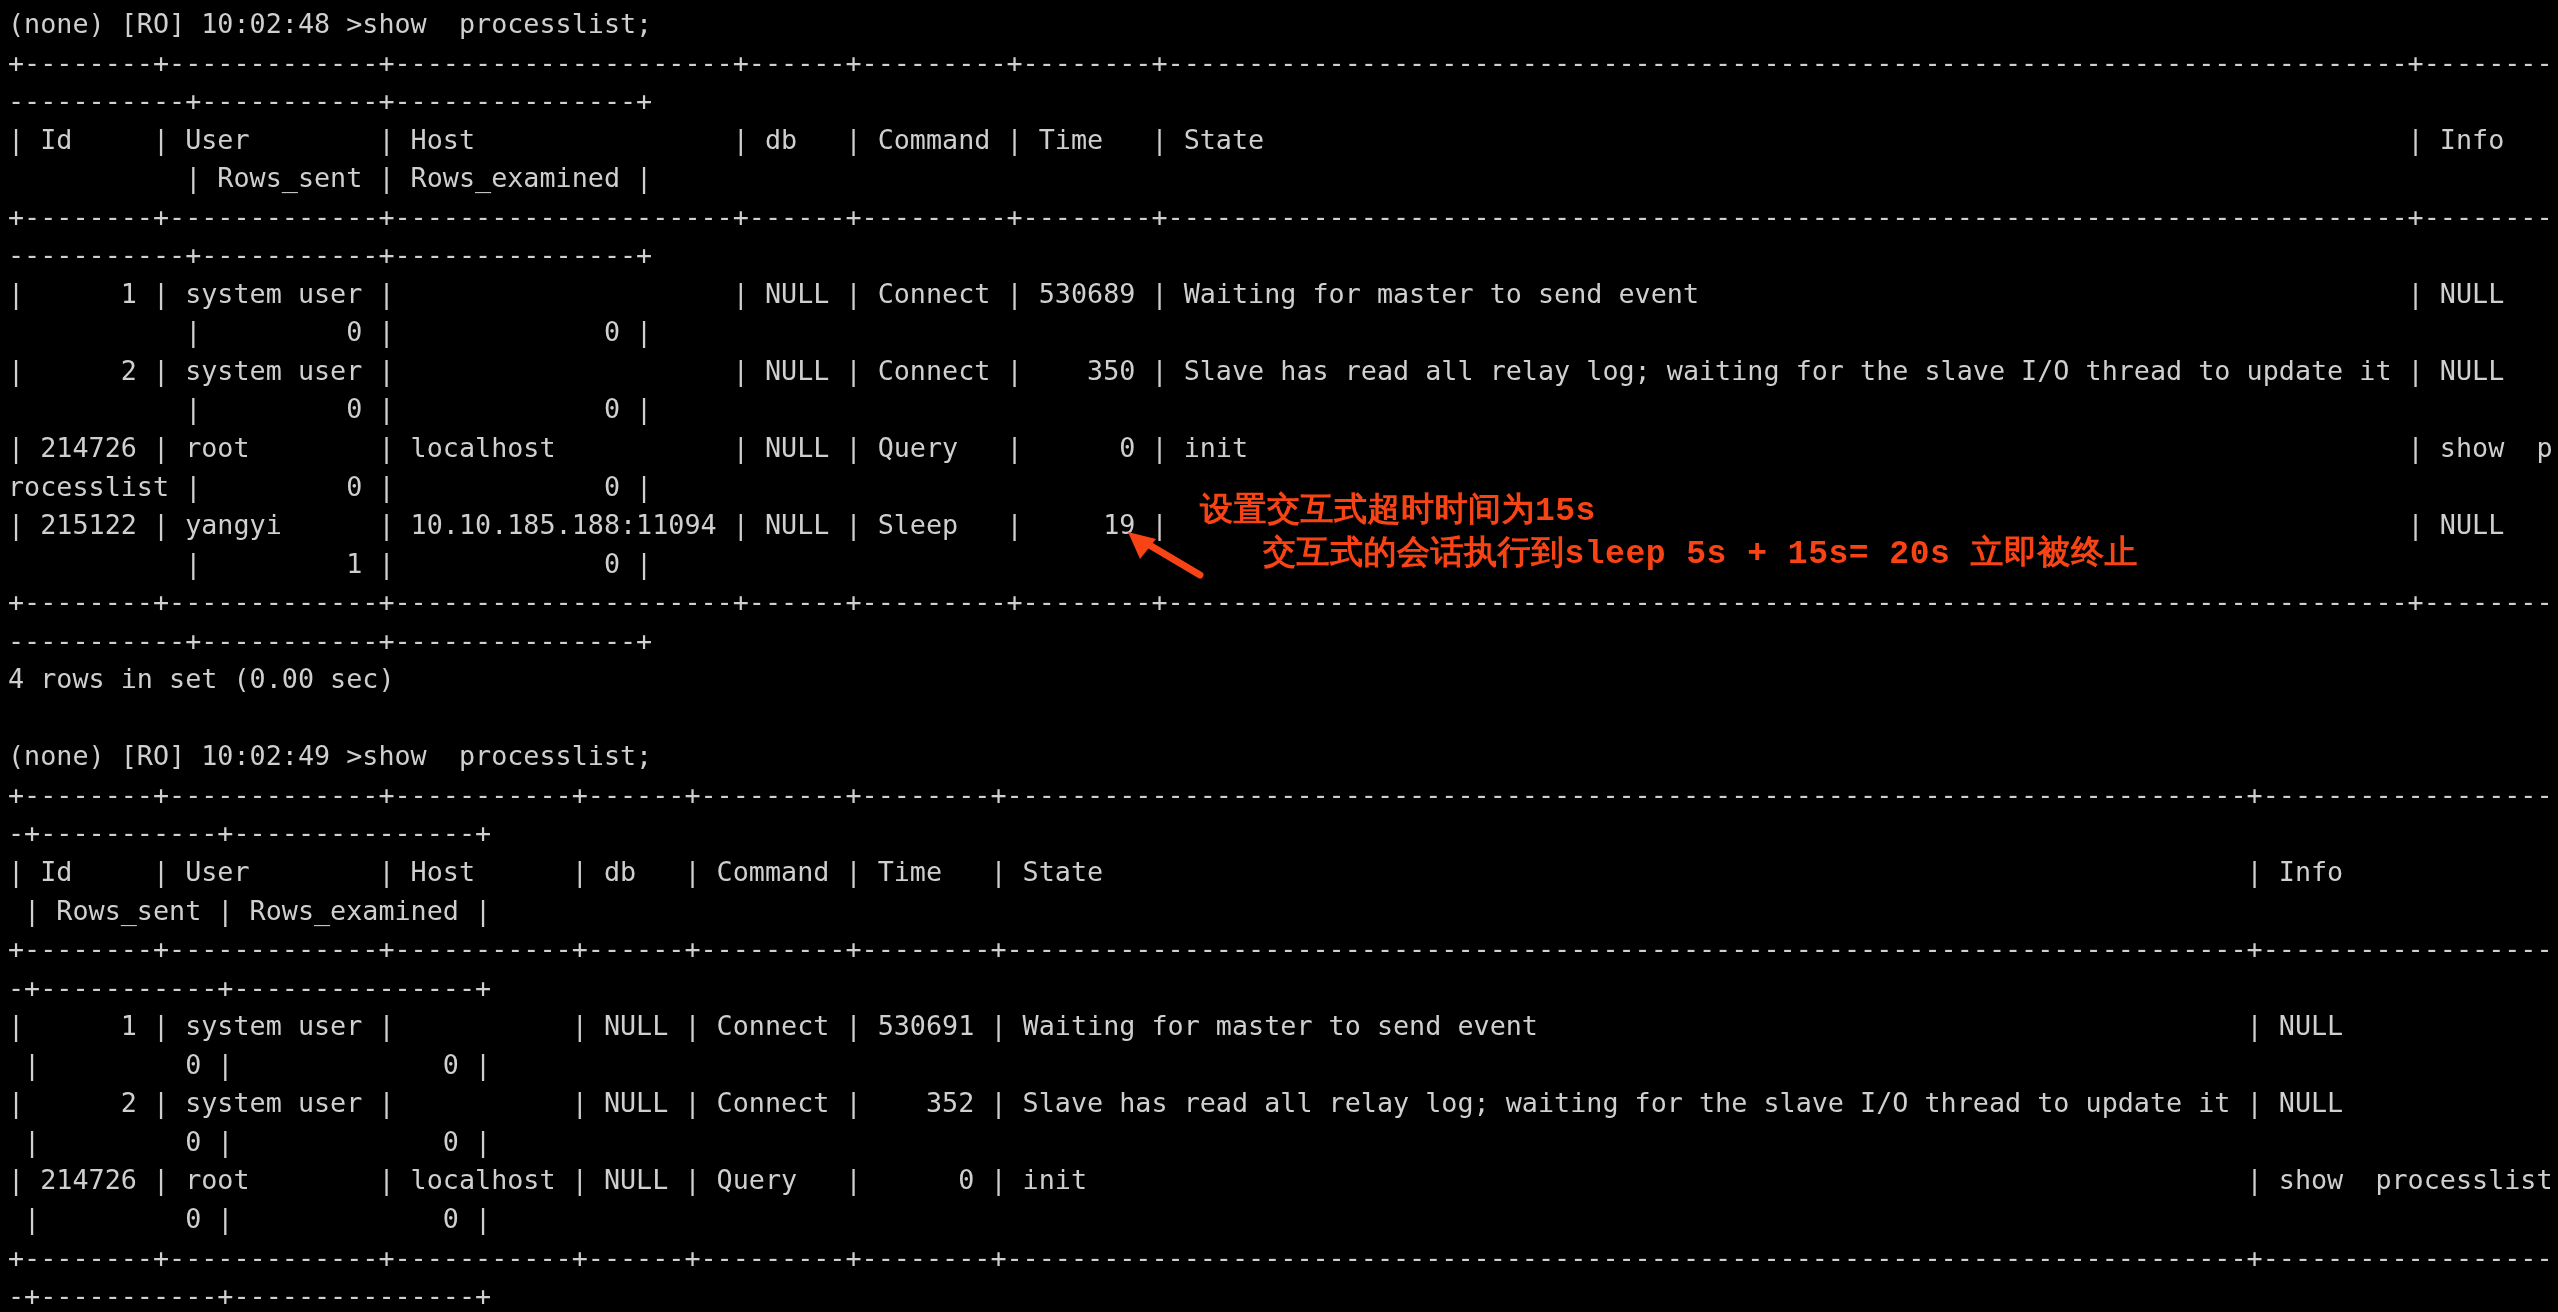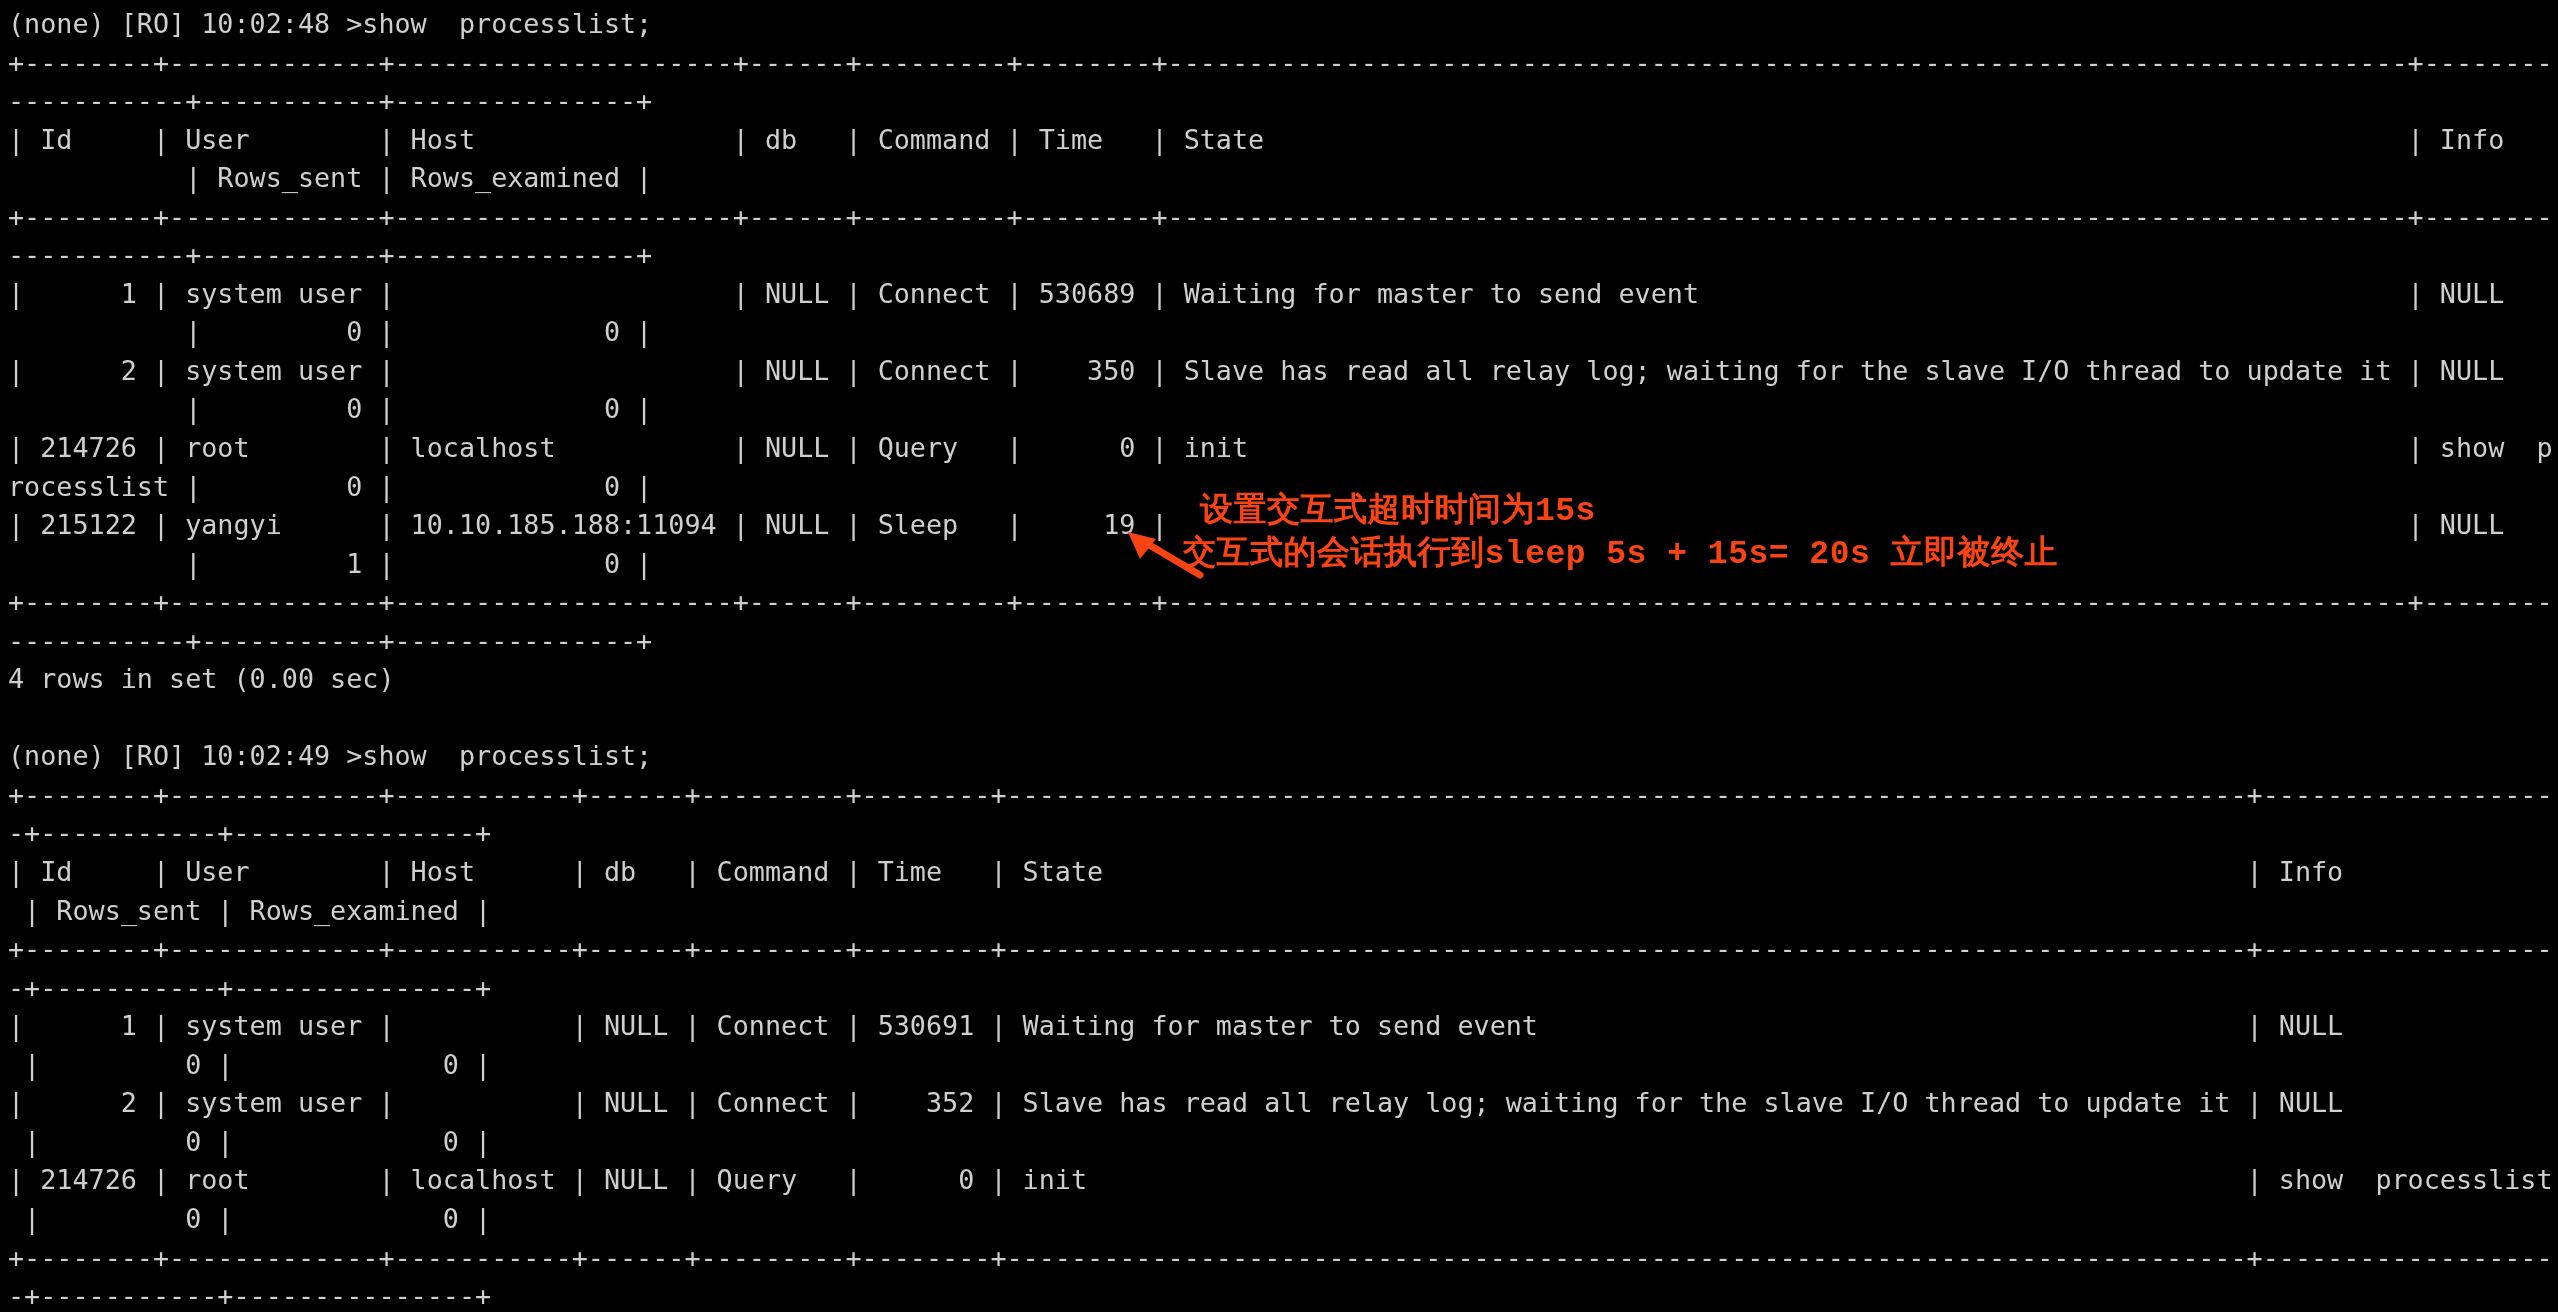--- a/index.html
+++ b/index.html
@@ -25,21 +25,21 @@
     position: absolute;
     color: var(--red);
     font-family: Liberation Mono, monospace;
     font-size: 33px;
     font-weight: 600;
     letter-spacing: 0.5px;
     white-space: nowrap;
     line-height: 1.2;
   }
   #anno1 { left: 1200px; top: 492px; }
-  #anno2 { left: 1183px; top: 535px; }
+  #anno2 { left: 1263px; top: 535px; }
   #arrow { position: absolute; left: 1118px; top: 525px; }
   #arrow line { stroke: var(--red); stroke-width: 7; stroke-linecap: round; }
   #arrow polygon { fill: var(--red); }
 </style>
 </head>
 <body>
 
 <pre class="term">(none) [RO] 10:02:48 &gt;show  processlist;
 +--------+-------------+---------------------+------+---------+--------+-----------------------------------------------------------------------------+--------
 -----------+-----------+---------------+

